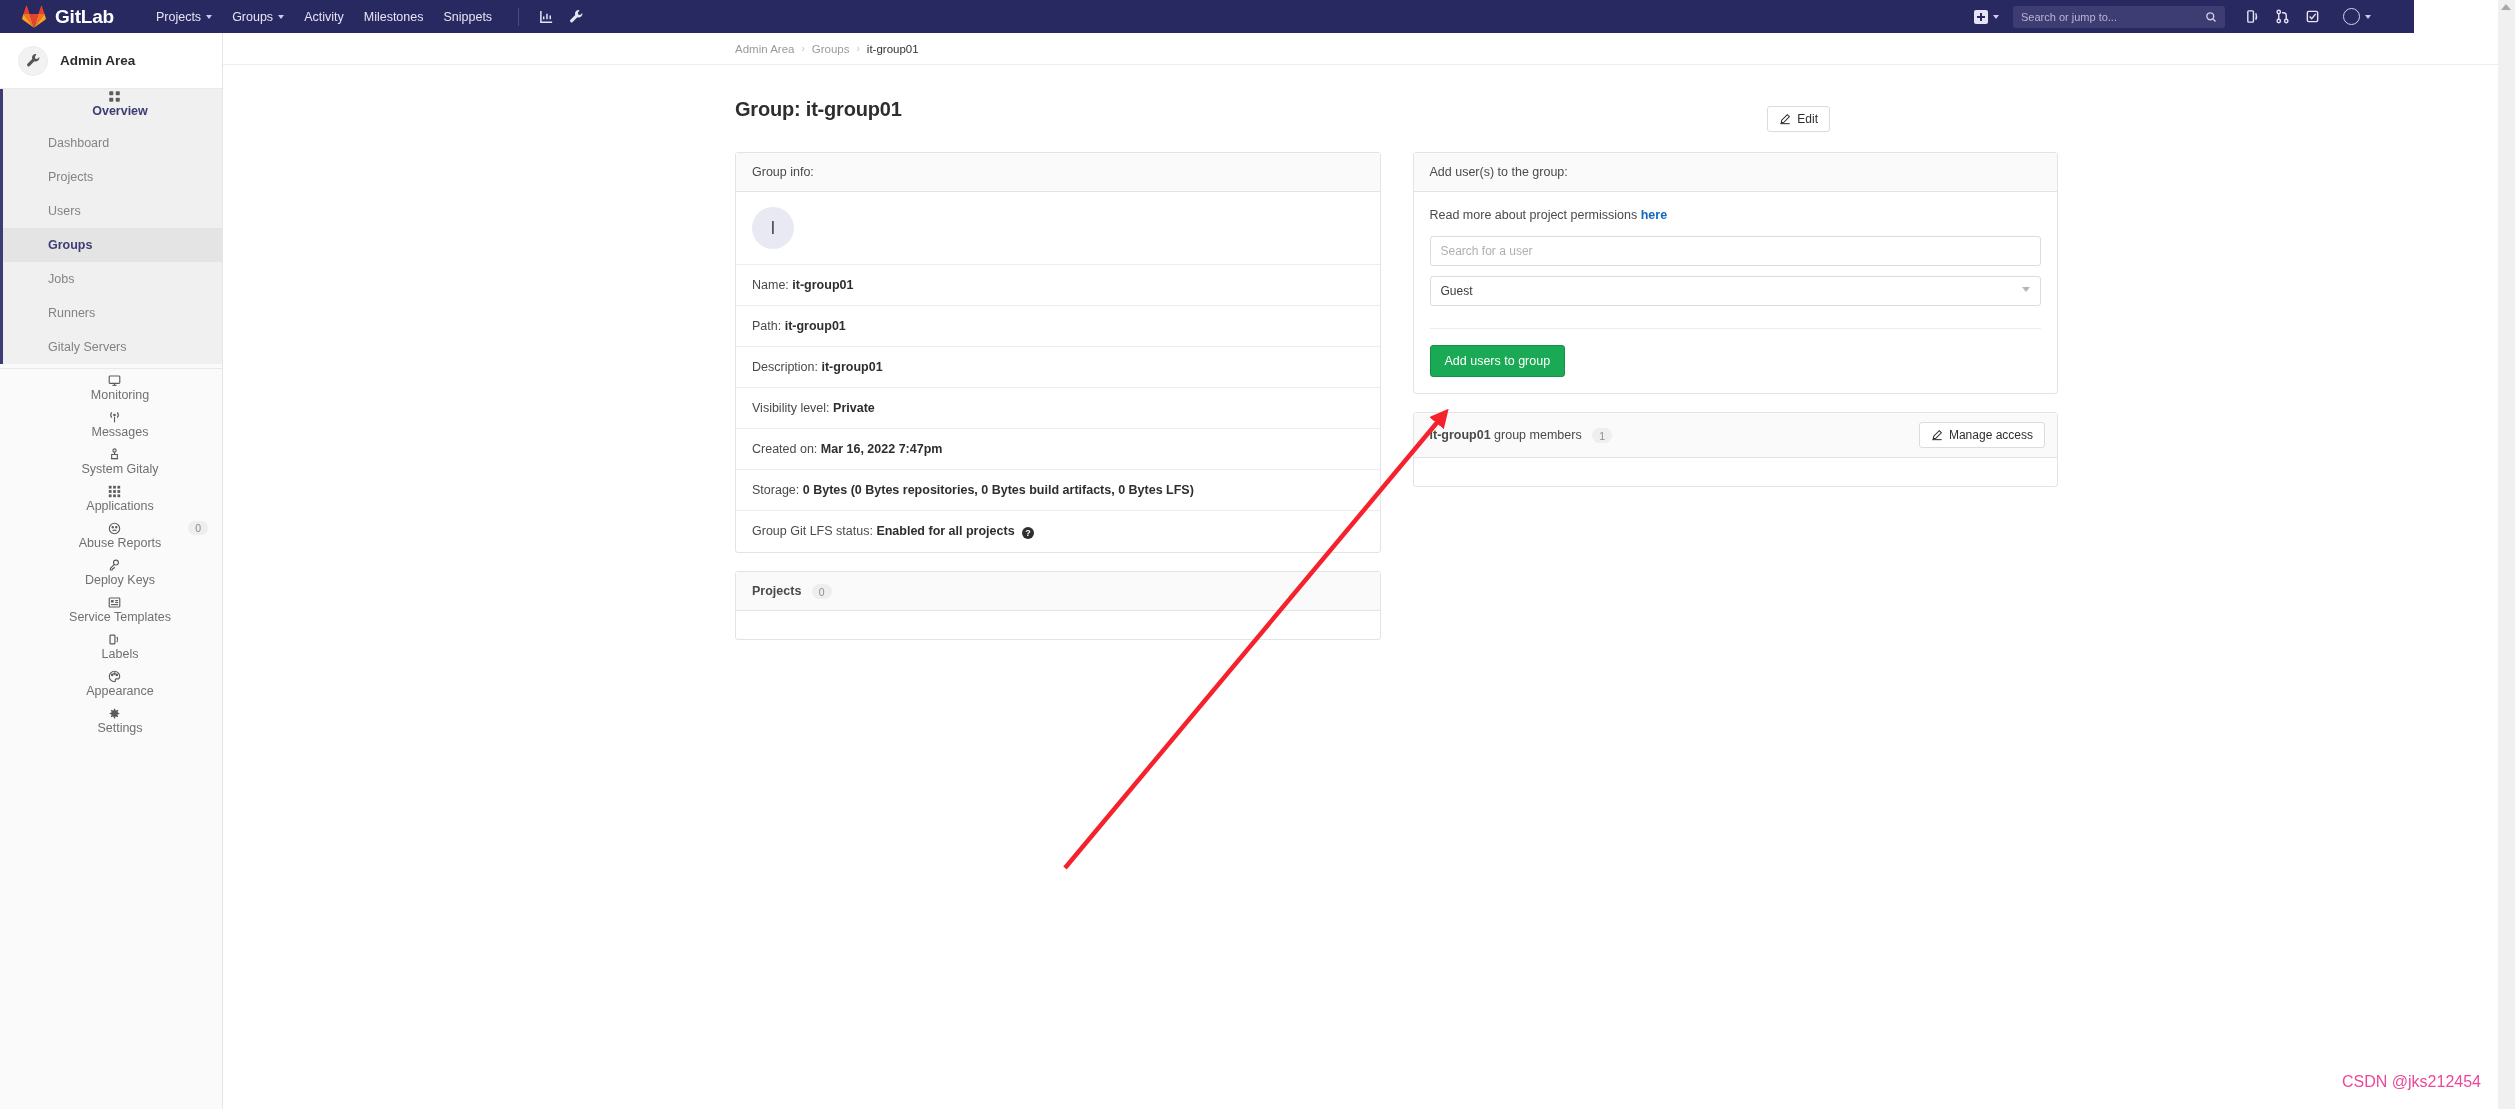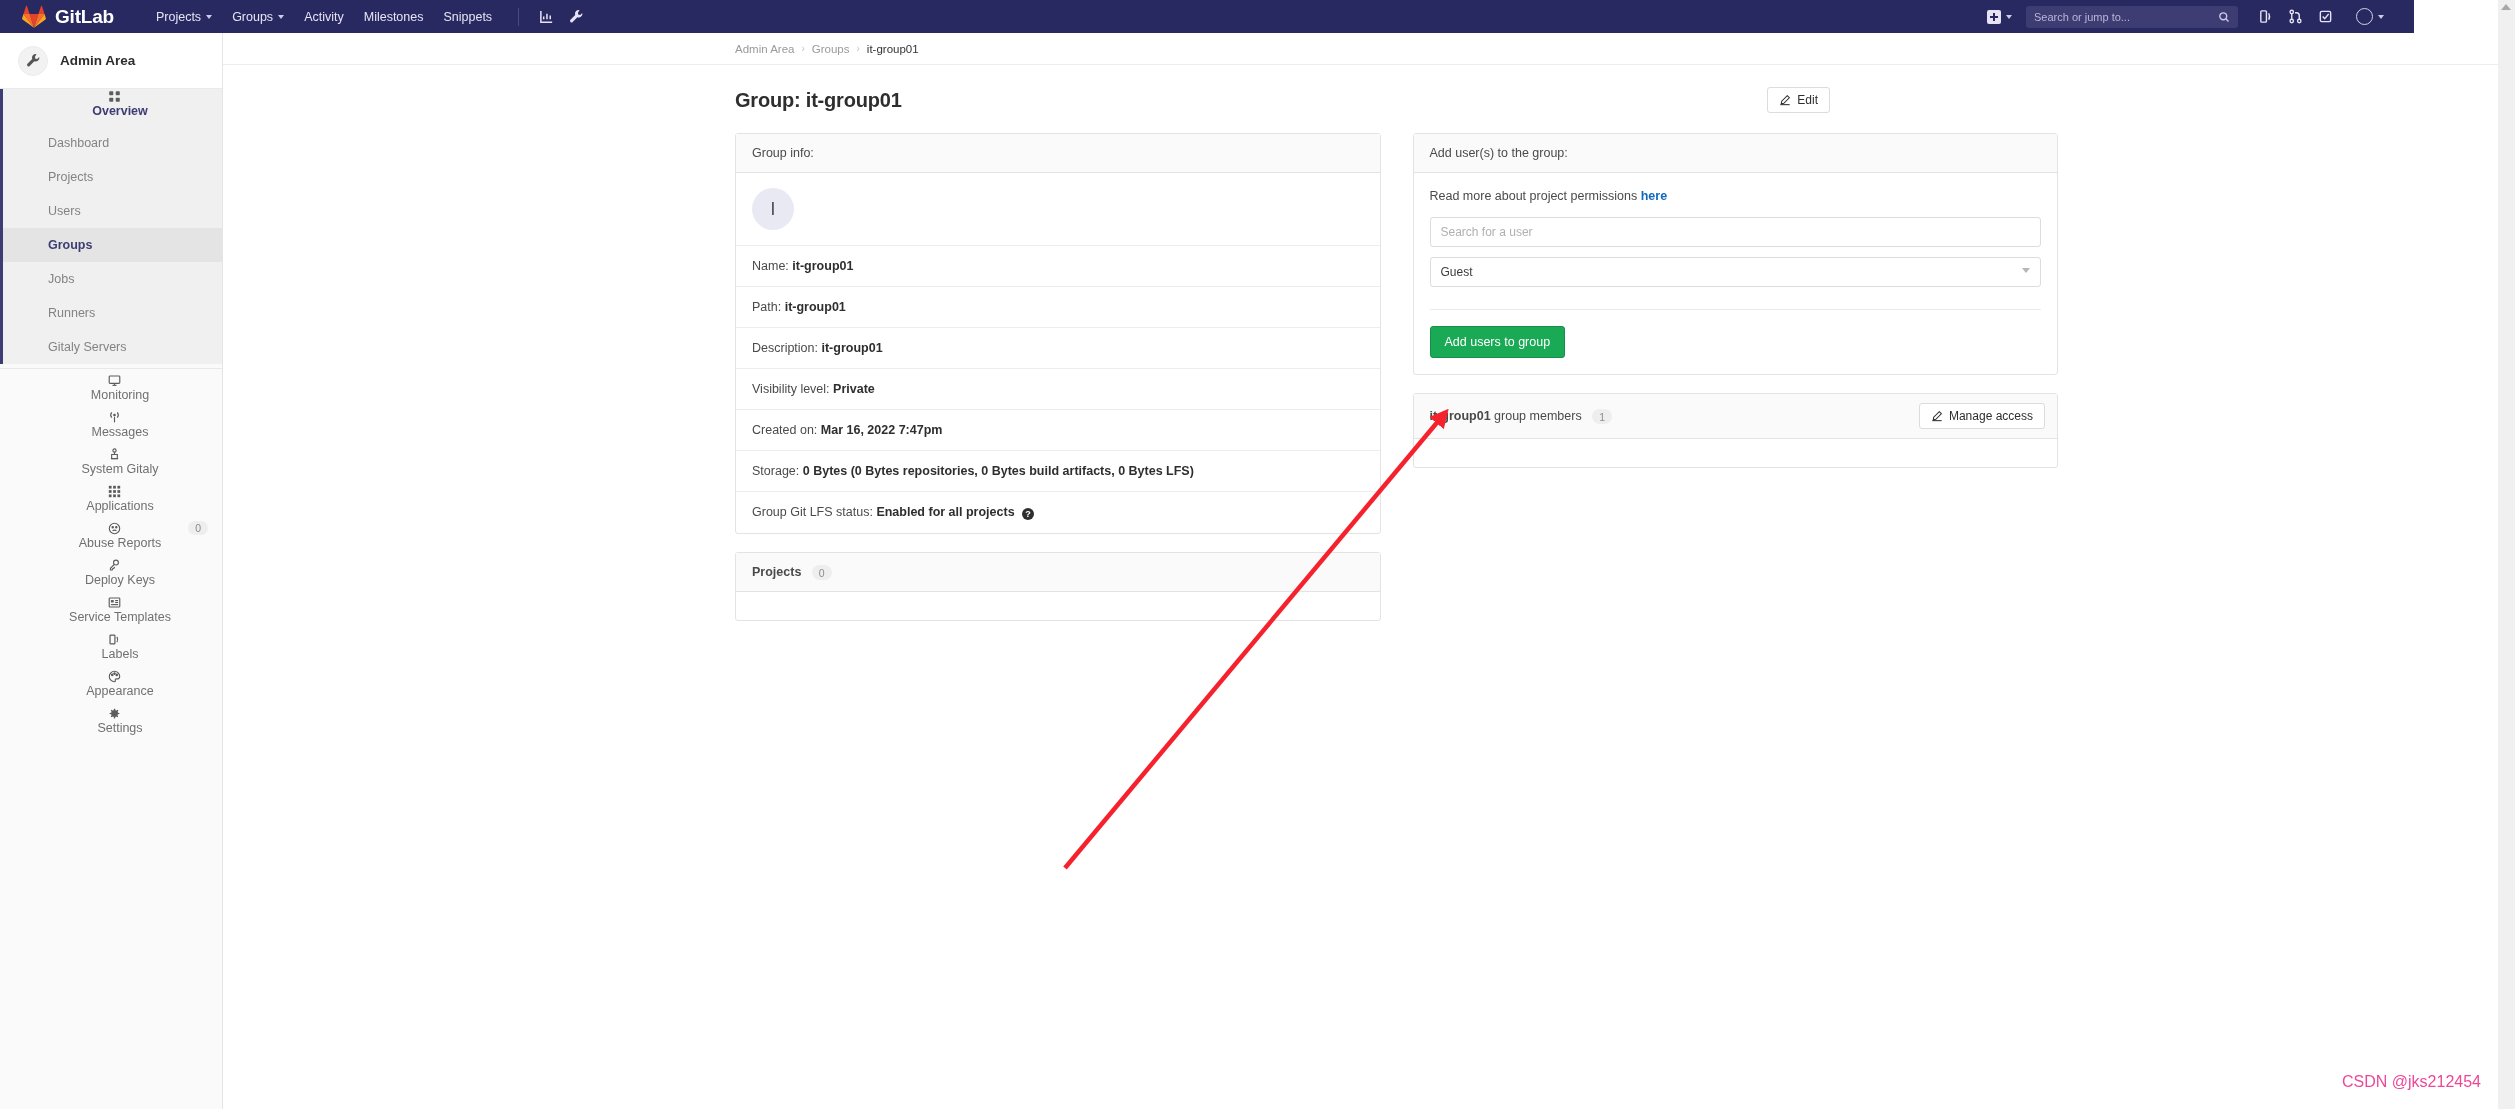--- a/index.html
+++ b/index.html
@@ -36,21 +36,21 @@
     display:inline-block;
   }
   .nav-sep { width:1px; height:18px; background:#4a4a80; margin:0 12px 0 16px; }
   .nav-icon-btn {
     display:flex;align-items:center;justify-content:center;
     width:30px;height:26px; color:#e6e3f5;
   }
   .nav-icon-btn svg { width:15px; height:15px; display:block; }
 
   .nav-right {
-    position:absolute; right: 0px; top:0; height:33px;
+    position:absolute; right: 13px; top:0; height:33px;
     display:flex; align-items:center; gap:0px; padding-right: 22px;
   }
   .plus-btn {
     display:flex; align-items:center; gap:5px; padding:0 8px; height:26px;
     color:#e6e3f5;
   }
   .plus-btn .sq {
     width:14px;height:14px;background:#e6e3f5;border-radius:2px;
     position:relative;
   }
@@ -141,20 +141,21 @@
   .page-head {
     display:flex; align-items:center; justify-content:space-between;
     padding: 22px 668px 20px 512px;
   }
   .page-title { font-size:20px; font-weight:700; color:#2e2e2e; letter-spacing:-0.2px;}
   .btn-edit {
     display:flex; align-items:center; gap:6px;
     border:1px solid #dcdcdc; background:#fff; border-radius:3px;
     padding: 5px 11px; font-size:12px; color:#2e2e2e; cursor:pointer;
     font-family:inherit;
+    margin-top:19px;
   }
   .btn-edit svg{width:12px;height:12px;}
 
   .cols {
     display:flex; gap:32px; padding-left:512px; padding-right:440px;
     align-items:flex-start;
   }
   .col { flex:1; min-width:0; }
 
   .card { border:1px solid #e3e3e3; border-radius:3px; background:#fff; margin-bottom:18px;}

